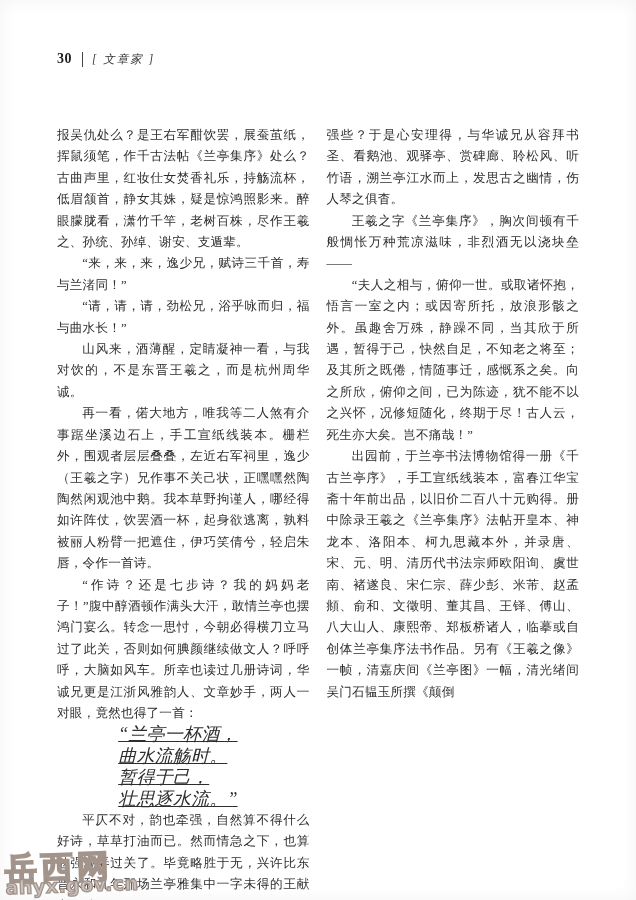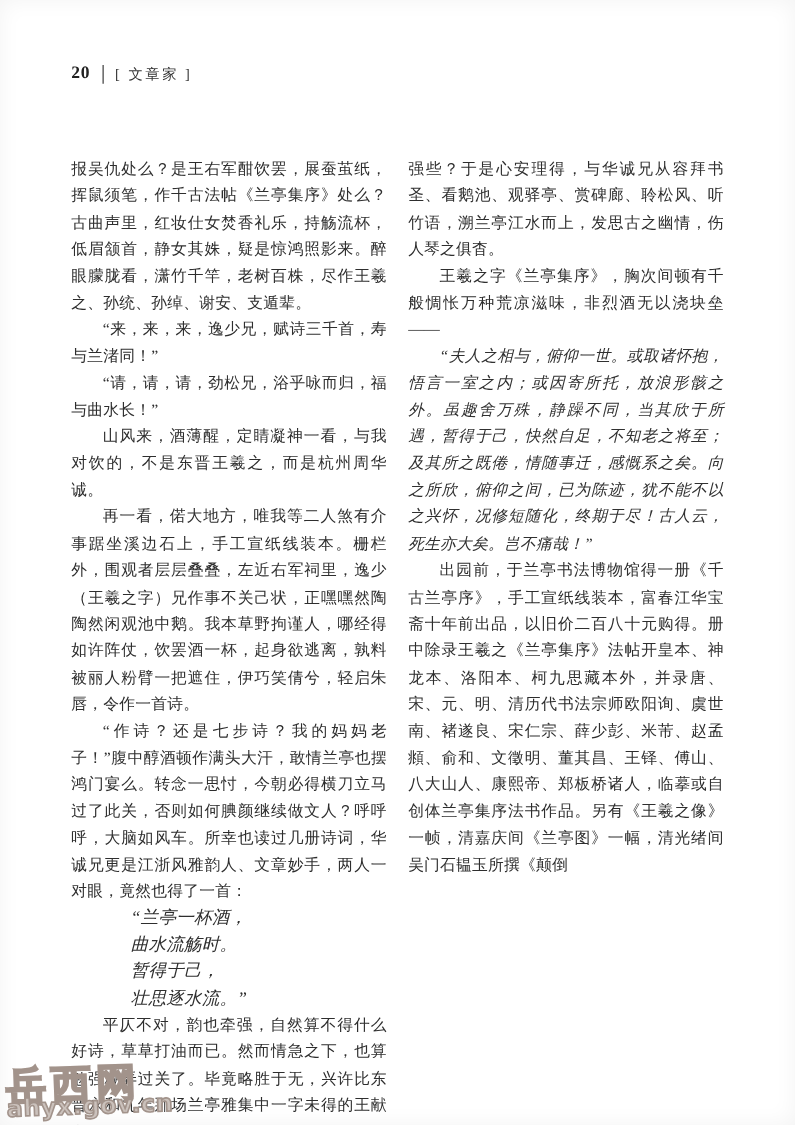--- a/index.html
+++ b/index.html
@@ -35,20 +35,21 @@
   .header-divider {
     width: 1px;
     height: 15px;
     background: #444;
     margin: 0 9px 0 10px;
   }
   .section-label {
     font-size: 11.5px;
     color: #333;
     letter-spacing: 2px;
+    font-style: italic;
   }
   
   .columns {
     position: absolute;
     top: 125px;
     left: 57px;
     width: 522px;
     display: flex;
     gap: 17px;
   }
@@ -61,27 +62,27 @@
     letter-spacing: 0.2px;
   }
   .column p.para {
     margin: 0;
     text-indent: 2em;
   }
   .column p.para.noindent {
     text-indent: 0;
   }
   .column p.para.quote {
-    font-style: italic;
     color: #303030;
   }
   .poem {
     padding-left: 3.4em;
     font-style: italic;
-    font-size: 14px;
+    font-size: 18px;
+    text-decoration: underline;
   }
   .poem .poem-line {
     white-space: nowrap;
   }
   
   .watermark {
     position: absolute;
     left: 5px;
     bottom: 6px;
     width: 135px;
@@ -109,21 +110,21 @@
     -webkit-text-stroke: 1.3px #a2938b;
     text-shadow: 0 0 1px #b4a69e;
   }
 </style>
 </head>
 <body>
 
 <div class="page">
 
   <div class="header">
-    <span class="page-number">20</span>
+    <span class="page-number">30</span>
     <span class="header-divider"></span>
     <span class="section-label">[ 文章家 ]</span>
   </div>
 
   <div class="columns">
     <div class="column" id="col-left">
         <p class="para noindent">报吴仇处么？是王右军酣饮罢，展蚕茧纸，挥鼠须笔，作千古法帖《兰亭集序》处么？古曲声里，红妆仕女焚香礼乐，持觞流杯，低眉颔首，静女其姝，疑是惊鸿照影来。醉眼朦胧看，潇竹千竿，老树百株，尽作王羲之、孙统、孙绰、谢安、支遁辈。</p>
         <p class="para">“来，来，来，逸少兄，赋诗三千首，寿与兰渚同！”</p>
         <p class="para">“请，请，请，劲松兄，浴乎咏而归，福与曲水长！”</p>
         <p class="para">山风来，酒薄醒，定睛凝神一看，与我对饮的，不是东晋王羲之，而是杭州周华诚。</p>

